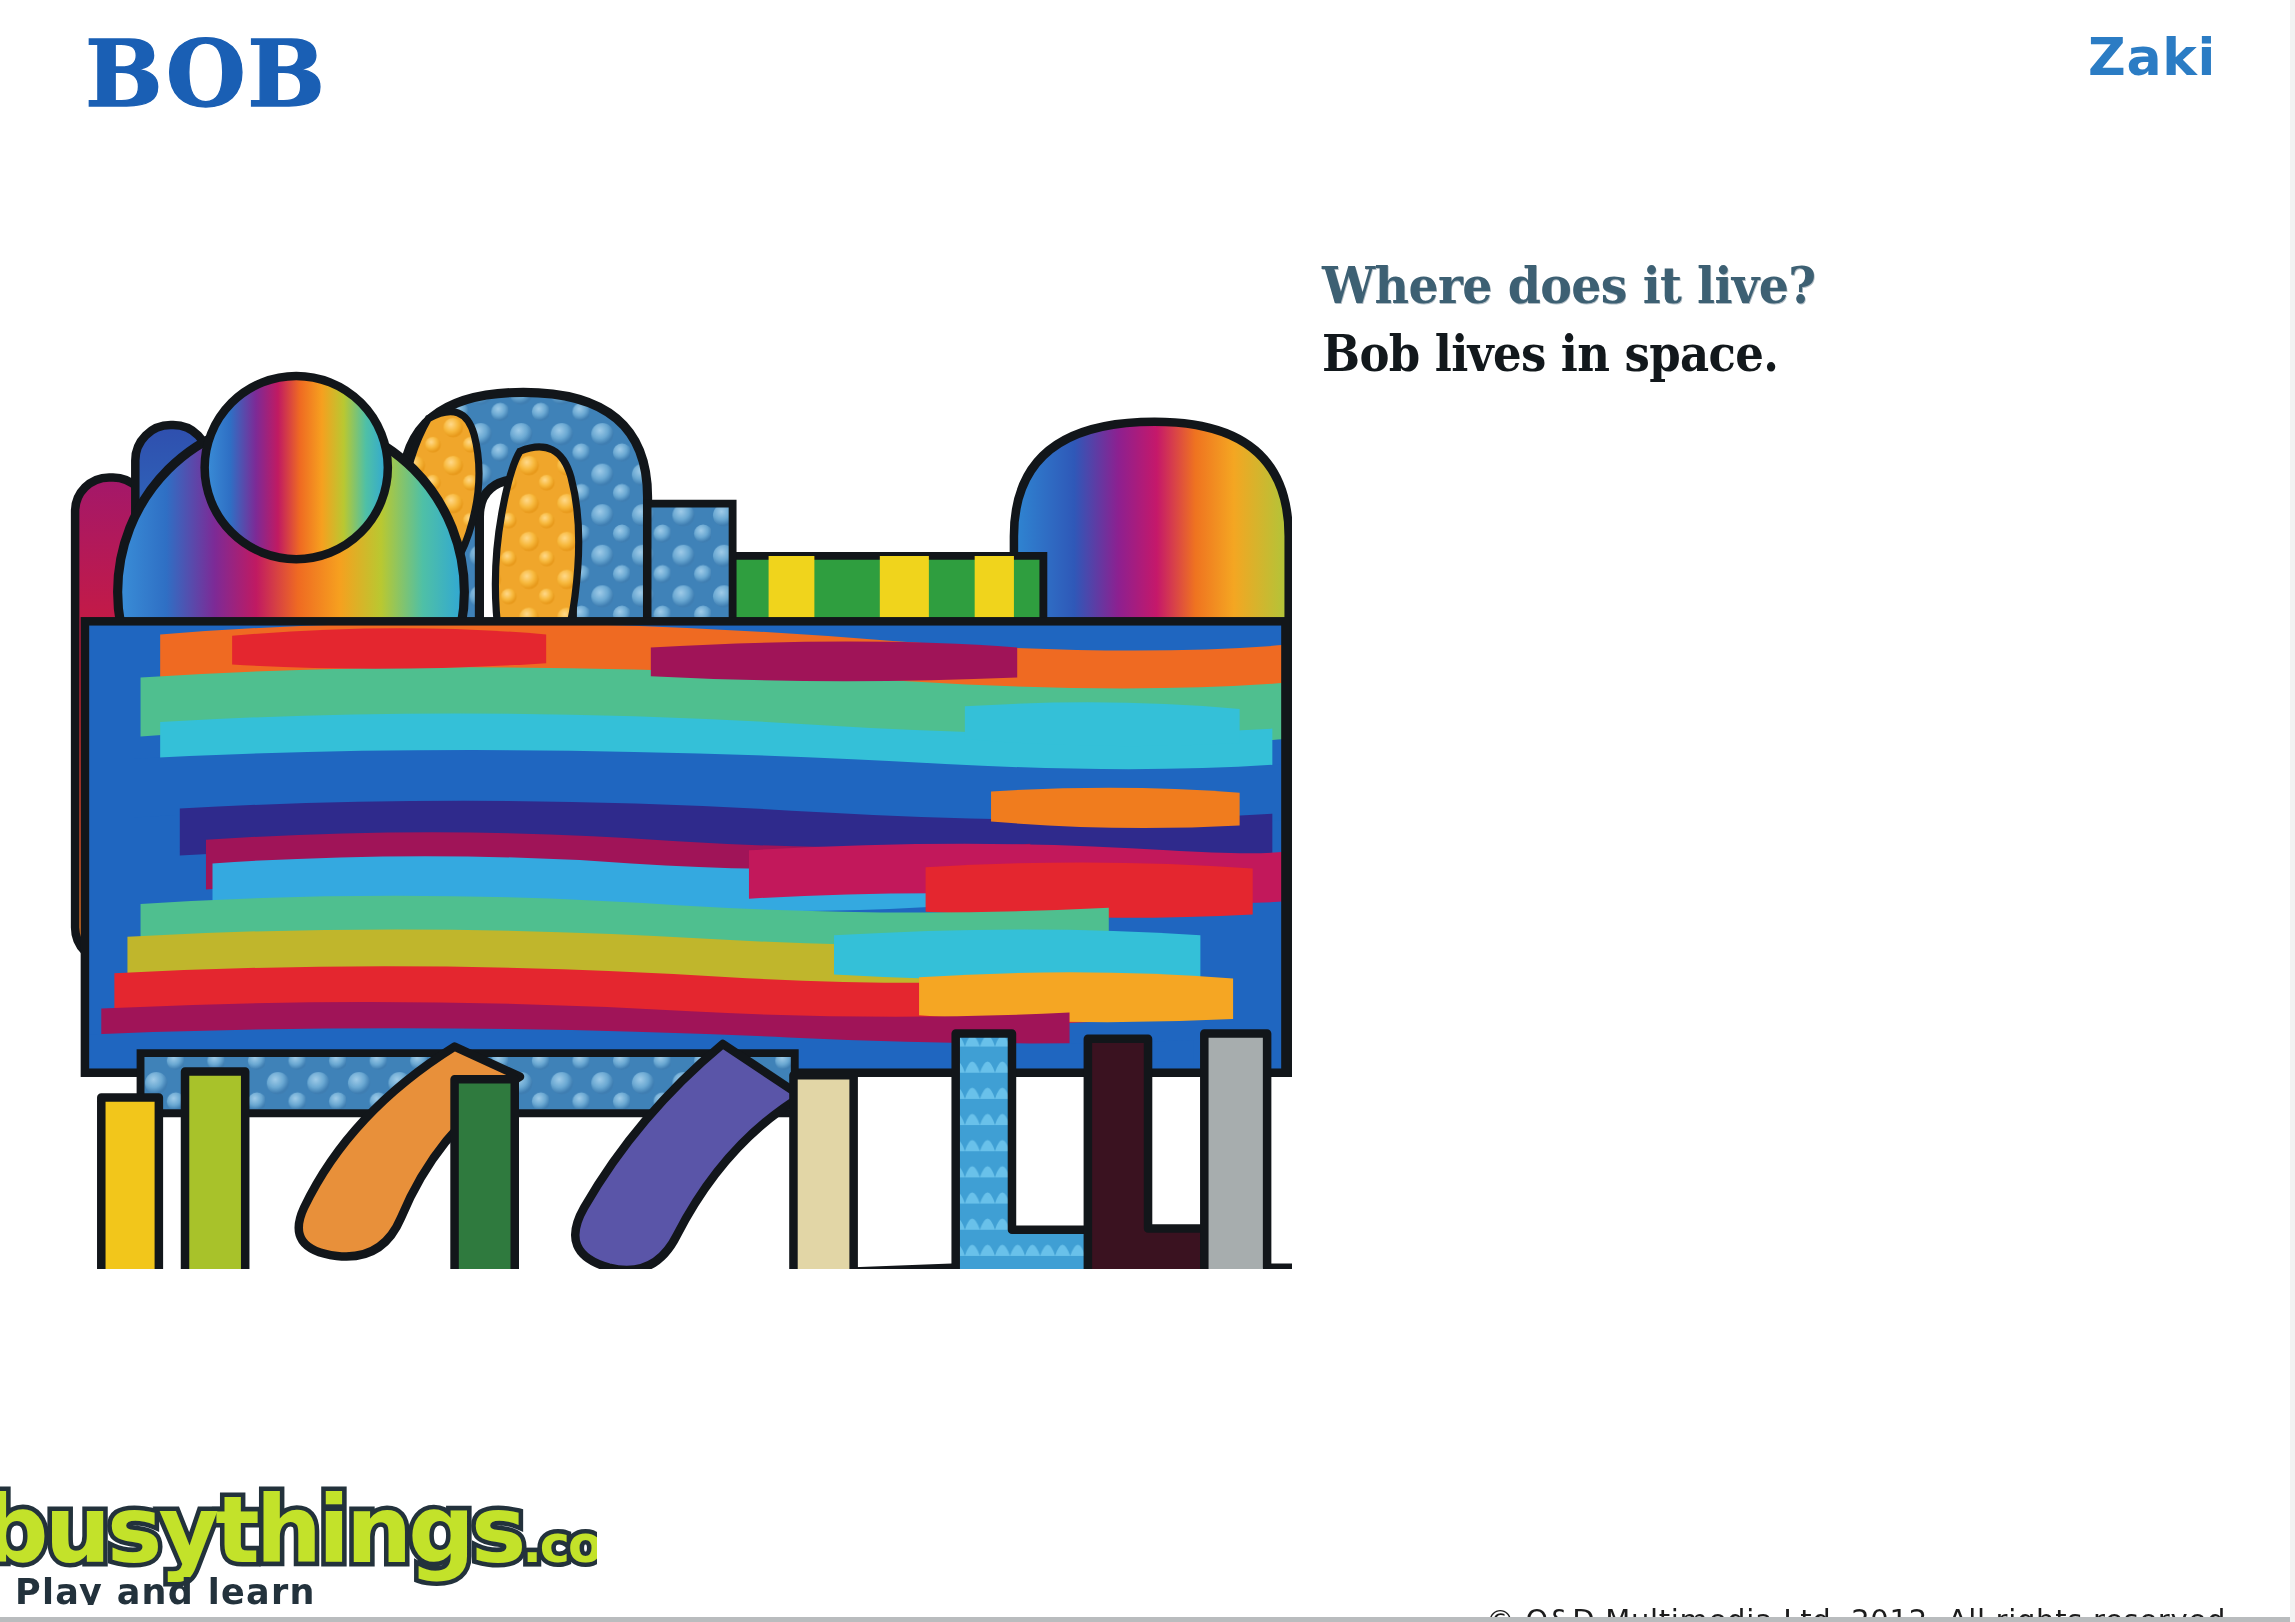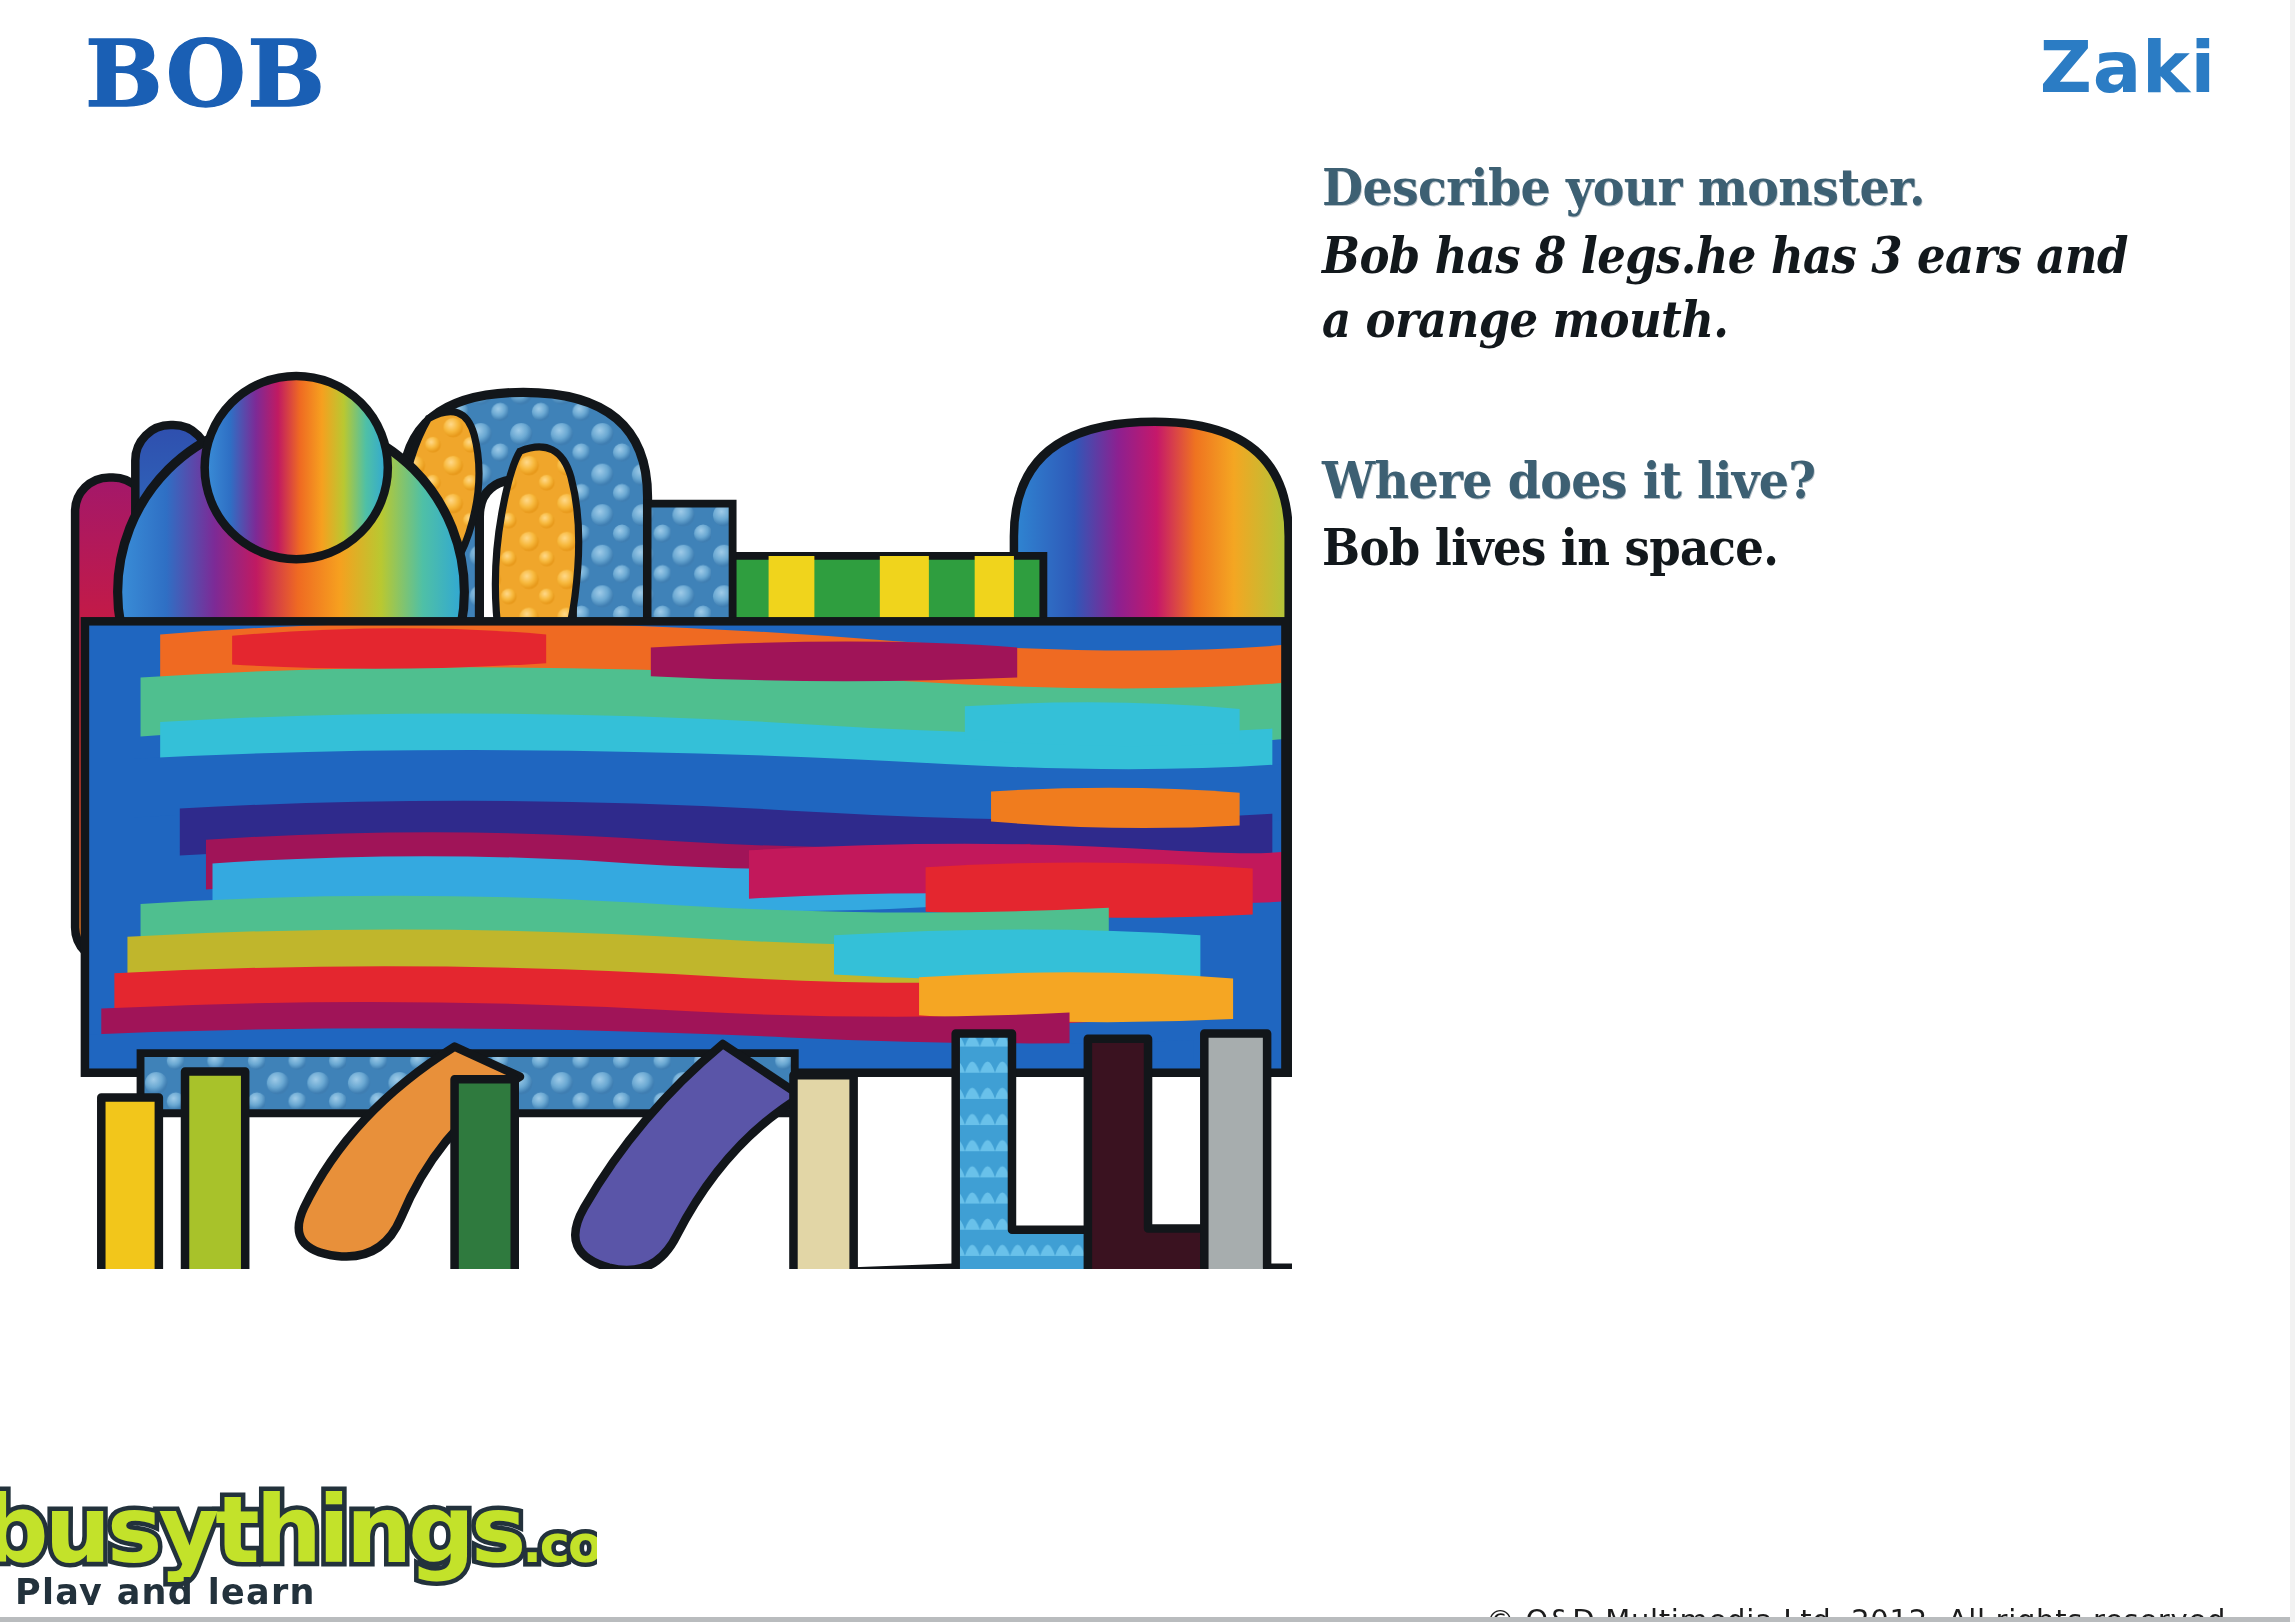--- a/index.html
+++ b/index.html
@@ -13,21 +13,21 @@
   #monster-title{
     position:absolute;left:85px;top:27.5px;
     font-family:"DejaVu Serif",serif;
     font-weight:bold;font-size:92px;letter-spacing:1.3px;
     color:#1a5fb4;line-height:1;
     -webkit-text-stroke:1.3px #1a5fb4;
   }
   #author-name{
     position:absolute;right:79px;top:31px;
     font-family:"DejaVu Sans",sans-serif;
-    font-weight:bold;font-size:72px;letter-spacing:0.7px;
+    font-weight:bold;font-size:52px;letter-spacing:0.7px;
     color:#2b7cc4;line-height:1;
   }
 
   
   #worksheet-text{
     position:absolute;left:1322px;top:157px;width:916px;
   }
   .q-block{margin-bottom:0;}
   .question{
     font-family:"DejaVu Serif",serif;
@@ -251,24 +251,20 @@
 
         <path d="M1568 1068 h92 v290 h118 v86 h-210 z" fill="#3a1220"></path>
 
         <path d="M1746 1060 h96 v358 h120 v88 h-216 z" fill="#a7adae"></path>
       </g>
     </svg>
   </div>
 
   <div id="worksheet-text">
 
-    <div class="q-block">
-      <p class="question">Describe your monster.</p>
-      <p class="answer italic">Bob has  8 legs.he has 3 ears and a orange mouth.</p>
-    </div>
 
     <div class="gap-md"></div>
 
     <div class="q-block">
       <p class="question">Where does it live?</p>
       <p class="answer">Bob lives in space.</p>
     </div>
 
     <div class="gap-lg"></div>
 

